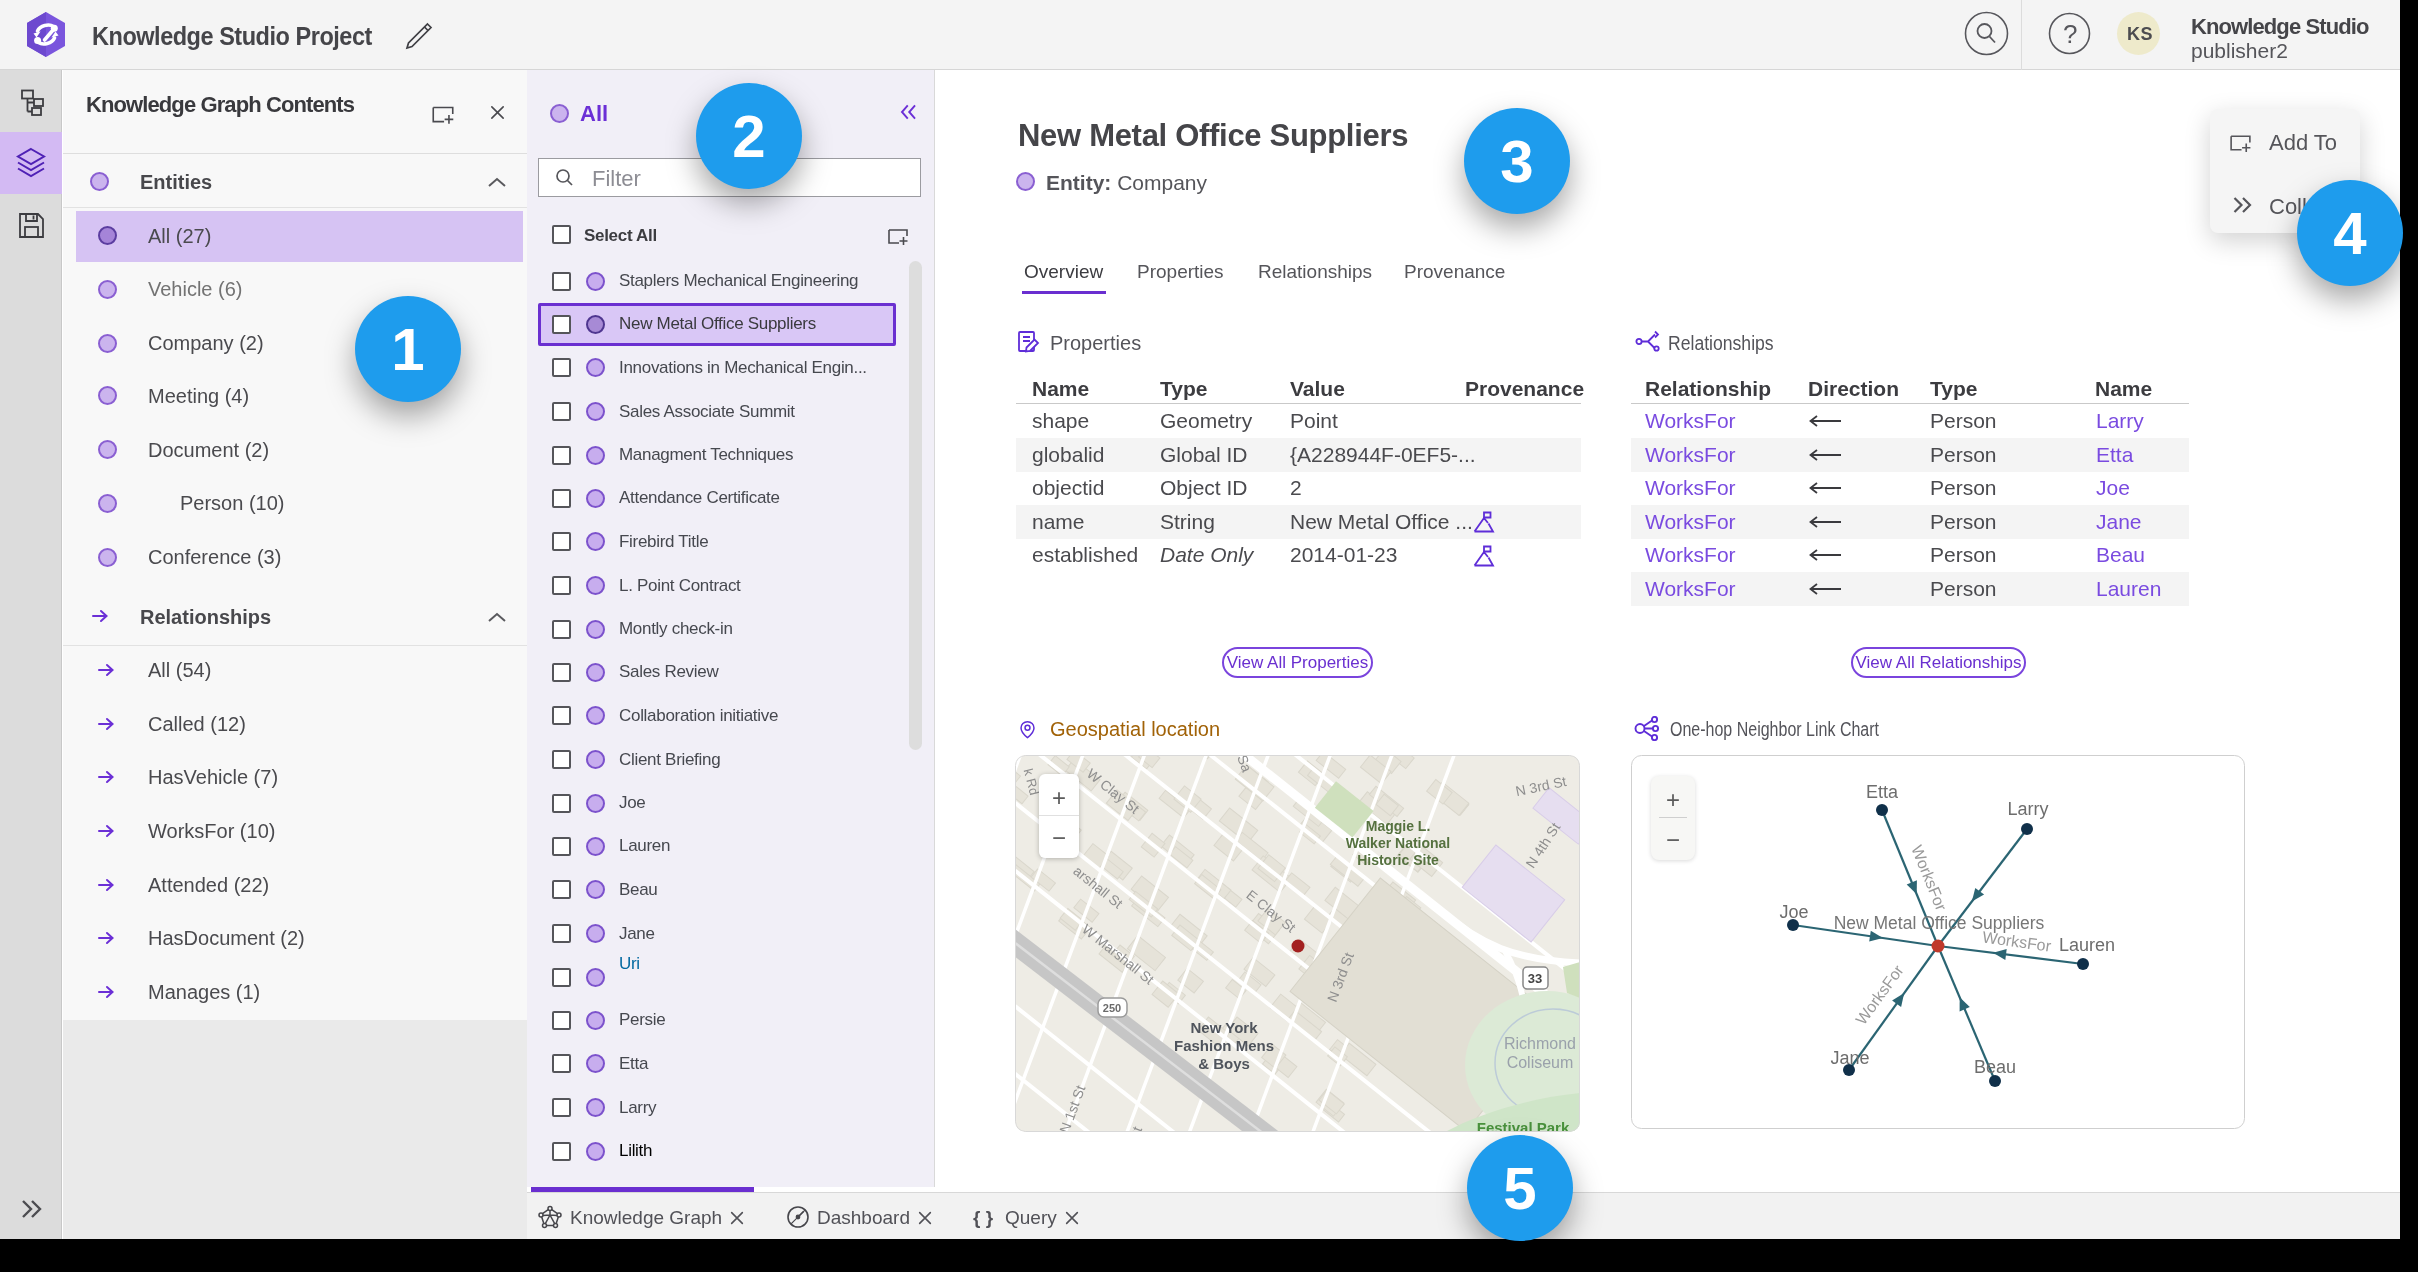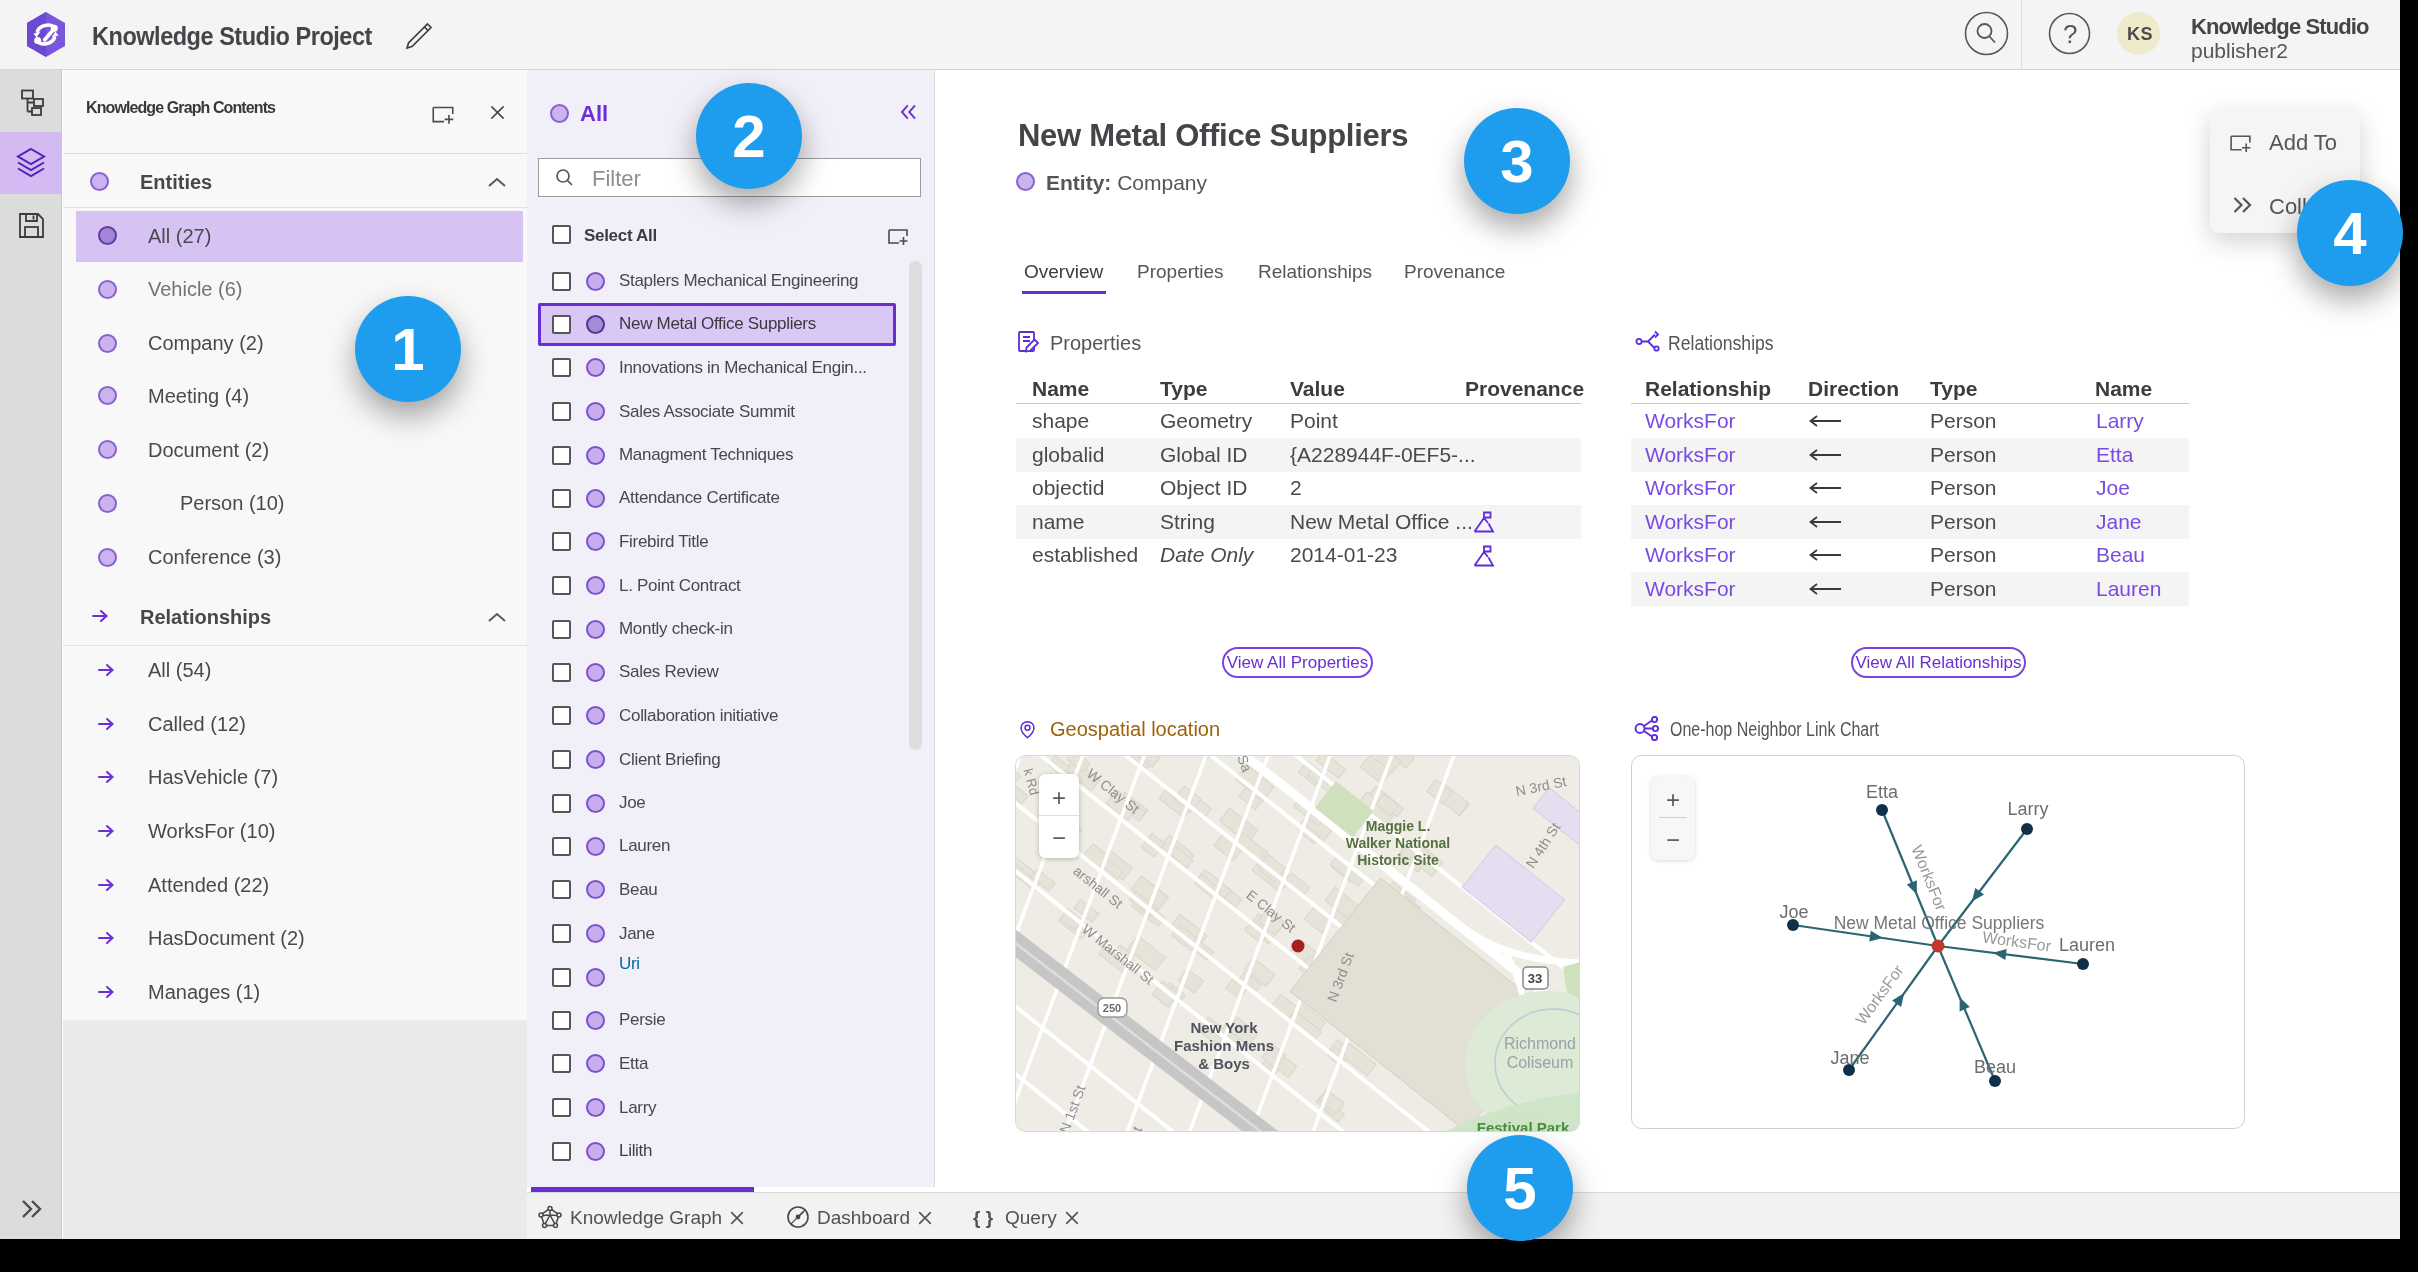--- a/index.html
+++ b/index.html
@@ -60,21 +60,21 @@
 <path d="M2 2 L20 2 L25 7 L25 25 L2 25 Z"></path>
 <path d="M8 2 L8 9 L19 9 L19 2"></path>
       <path d="M15.5 3.5 L15.5 7.5"></path>
 <rect x="7" y="15" width="13" height="10"></rect>
     </svg>
 <svg class="abs" style="left:20px;top:1198px" width="24" height="22" viewBox="0 0 24 22" fill="none" stroke="#4c4c50" stroke-width="2.4">
 <path d="M3 3 L11 11 L3 19 M12 3 L20 11 L12 19"></path>
     </svg>
 <div class="abs" style="left:63px;top:70px;width:464px;height:1169px;background:#eaeaea"></div>
 <div class="abs" style="left:63px;top:70px;width:464px;height:950px;background:#f8f8f8"></div>
-<div class="abs" style="left:86px;top:99px;font-size:16px;color:#39393d;font-weight:600;white-space:nowrap;letter-spacing:-0.9px">Knowledge Graph Contents</div>
+<div class="abs" style="left:86px;top:92px;font-size:22px;color:#39393d;font-weight:600;white-space:nowrap;letter-spacing:-0.9px">Knowledge Graph Contents</div>
 <svg class="abs" style="left:430px;top:101px" width="26" height="26" viewBox="0 0 24 24" fill="none" stroke="#4a4a4f" stroke-width="1.48">
 <path d="M3 6 L3 19 L13 19 M3 6 L21 6 L21 12"></path>
       <path d="M17.5 13 L17.5 21 M13.5 17 L21.5 17"></path>
     </svg>
 <svg class="abs" style="left:489px;top:104px" width="17" height="17" viewBox="0 0 18 18" stroke="#4a4a4f" stroke-width="1.7" stroke-linecap="round">
       <path d="M3 3 L15 15 M15 3 L3 15"></path>
     </svg>
 <div class="abs" style="left:63px;top:153px;width:464px;height:1px;background:#dedede"></div>
 <div class="abs" style="left:90px;top:172px;width:19px;height:19px;border-radius:50%;box-sizing:border-box;background:#cbb4ee;border:2px solid #8a5fd2"></div>
 <div class="abs" style="left:140px;top:171px;font-size:20px;color:#48484c;font-weight:600;white-space:nowrap;">Entities</div>
@@ -207,21 +207,21 @@
 <div class="abs" style="left:586px;top:1011px;width:19px;height:19px;border-radius:50%;box-sizing:border-box;background:#c7adee;border:2px solid #7c52cc"></div>
 <div class="abs" style="left:619px;top:1010px;font-size:17px;color:#46484f;font-weight:400;white-space:nowrap;letter-spacing:-0.3px">Persie</div>
 <div class="abs" style="left:552px;top:1054px;width:19px;height:19px;border:2px solid #55555a;background:#fff;border-radius:2px;box-sizing:border-box"></div>
 <div class="abs" style="left:586px;top:1054px;width:19px;height:19px;border-radius:50%;box-sizing:border-box;background:#c7adee;border:2px solid #7c52cc"></div>
 <div class="abs" style="left:619px;top:1054px;font-size:17px;color:#46484f;font-weight:400;white-space:nowrap;letter-spacing:-0.3px">Etta</div>
 <div class="abs" style="left:552px;top:1098px;width:19px;height:19px;border:2px solid #55555a;background:#fff;border-radius:2px;box-sizing:border-box"></div>
 <div class="abs" style="left:586px;top:1098px;width:19px;height:19px;border-radius:50%;box-sizing:border-box;background:#c7adee;border:2px solid #7c52cc"></div>
 <div class="abs" style="left:619px;top:1098px;font-size:17px;color:#46484f;font-weight:400;white-space:nowrap;letter-spacing:-0.3px">Larry</div>
 <div class="abs" style="left:552px;top:1142px;width:19px;height:19px;border:2px solid #55555a;background:#fff;border-radius:2px;box-sizing:border-box"></div>
 <div class="abs" style="left:586px;top:1142px;width:19px;height:19px;border-radius:50%;box-sizing:border-box;background:#c7adee;border:2px solid #7c52cc"></div>
-<div class="abs" style="left:619px;top:1141px;font-size:17px;color:#404040;font-weight:400;white-space:nowrap;letter-spacing:-0.3px">Lilith</div>
+<div class="abs" style="left:619px;top:1141px;font-size:17px;color:#000000;font-weight:400;white-space:nowrap;letter-spacing:-0.3px">Lilith</div>
 <div class="abs" style="left:909px;top:261px;width:13px;height:489px;background:#dddddd;border-radius:7px"></div>
 <div class="abs" style="left:1018px;top:118px;width:900px;font-size:31px;font-weight:700;color:#454549;letter-spacing:-0.3px">New Metal Office Suppliers</div>
 <div class="abs" style="left:1016px;top:172px;width:19px;height:19px;border-radius:50%;box-sizing:border-box;background:#cbb4ee;border:2px solid #8a5fd2"></div>
 <div class="abs" style="left:1046px;top:171px;font-size:21px;color:#55555a;font-weight:400;white-space:nowrap;"><b>Entity:</b> Company</div>
 <div class="abs" style="left:1024px;top:261px;font-size:19px;color:#3c3c41;font-weight:400;white-space:nowrap;">Overview</div>
 <div class="abs" style="left:1137px;top:261px;font-size:19px;color:#55555a;font-weight:400;white-space:nowrap;">Properties</div>
 <div class="abs" style="left:1258px;top:261px;font-size:19px;color:#55555a;font-weight:400;white-space:nowrap;">Relationships</div>
 <div class="abs" style="left:1404px;top:261px;font-size:19px;color:#55555a;font-weight:400;white-space:nowrap;">Provenance</div>
 <div class="abs" style="left:1022px;top:291px;width:84px;height:3px;background:#6a2fd0"></div>
 <svg class="abs" style="left:1017px;top:330px" width="23" height="23" viewBox="0 0 23 23" fill="none" stroke="#5e2dd8" stroke-width="1.8">

